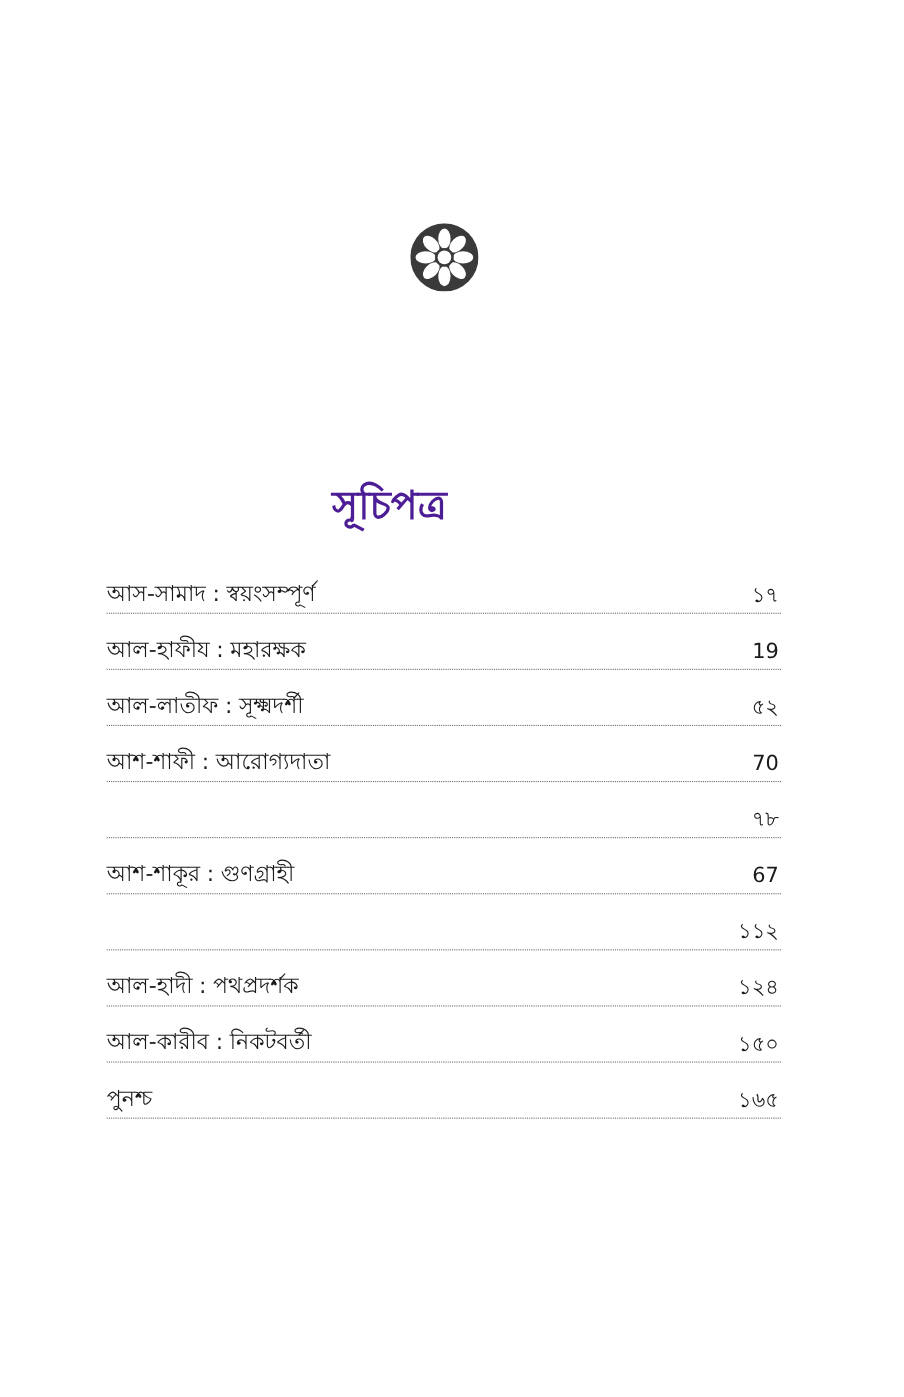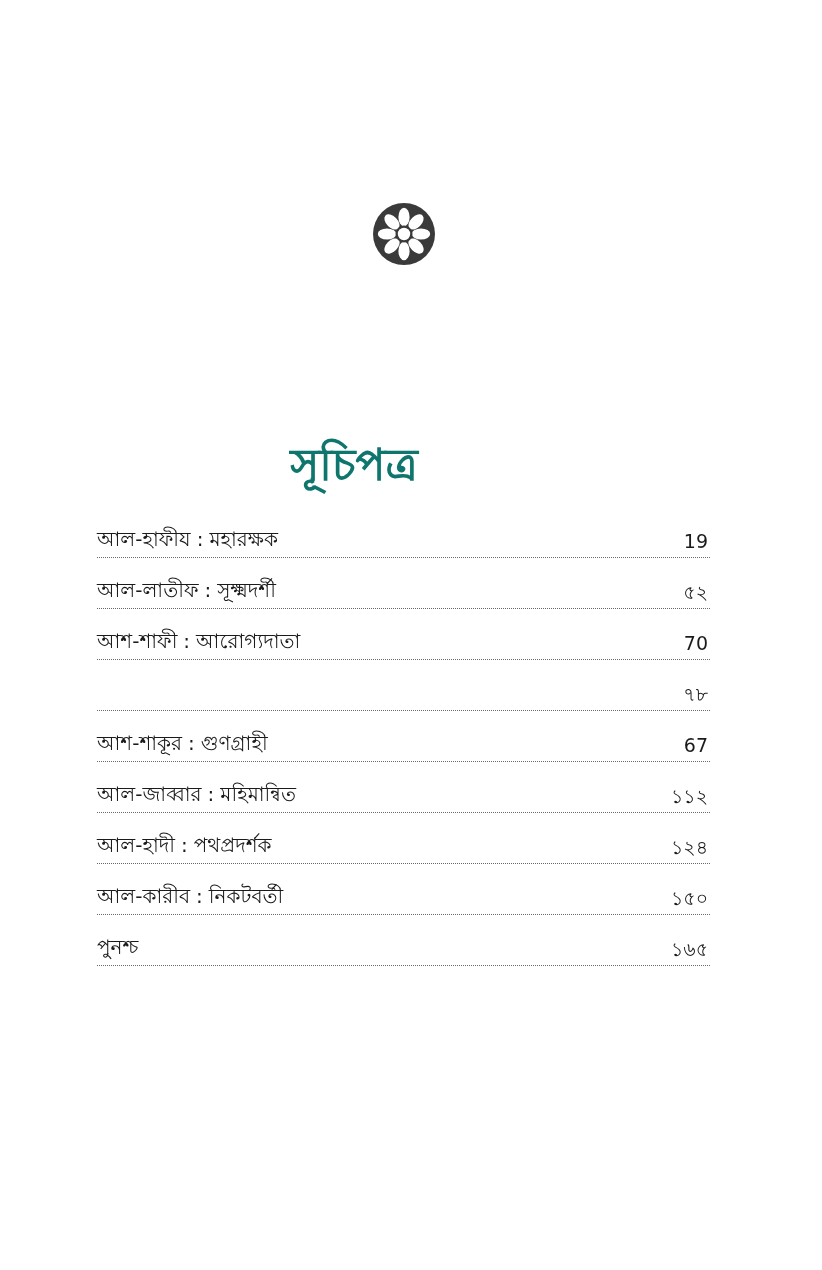--- a/index.html
+++ b/index.html
@@ -22,23 +22,23 @@
       width: 62px;
       height: 62px;
     }
     .ornament svg { display: block; width: 62px; height: 62px; }
     .title {
       position: absolute;
       left: 0;
       width: 708px;
       top: 412px;
       text-align: center;
-      font-size: 44px;
+      font-size: 36px;
       line-height: 48px;
-      color: #0f766e;
+      color: #4c1d95;
       font-family: "DejaVu Serif", "Liberation Serif", serif;
     }
     .toc {
       position: absolute;
       left: 97px;
       top: 518px;
       width: 613px;
     }
     .toc-row {
       position: relative;
@@ -90,20 +90,25 @@
     </g>
     <circle cx="31" cy="31" r="8.5" fill="#3a3a3a"></circle>
     <circle cx="31" cy="31" r="6.2" fill="#ffffff"></circle>
   </svg>
 </div>
 
 <h1 class="title">সূচিপত্র</h1>
 
 <div class="toc">
 
+  <div class="toc-row">
+    <span class="entry"><span>আস-সামাদ</span><span class="sep">:</span><span>স্বয়ংসম্পূর্ণ</span></span>
+    <span class="page">১৭</span>
+    <div class="leader"></div>
+  </div>
 
   <div class="toc-row">
     <span class="entry"><span>আল-হাফীয</span><span class="sep">:</span><span>মহারক্ষক</span></span>
     <span class="page">19</span>
     <div class="leader"></div>
   </div>
 
   <div class="toc-row">
     <span class="entry"><span>আল-লাতীফ</span><span class="sep">:</span><span>সূক্ষ্মদর্শী</span></span>
     <span class="page">৫২</span>
@@ -121,21 +126,20 @@
     <div class="leader"></div>
   </div>
 
   <div class="toc-row">
     <span class="entry"><span>আশ-শাকূর</span><span class="sep">:</span><span>গুণগ্রাহী</span></span>
     <span class="page">67</span>
     <div class="leader"></div>
   </div>
 
   <div class="toc-row">
-    <span class="entry"><span>আল-জাব্বার</span><span class="sep">:</span><span>মহিমান্বিত</span></span>
     <span class="page">১১২</span>
     <div class="leader"></div>
   </div>
 
   <div class="toc-row">
     <span class="entry"><span>আল-হাদী</span><span class="sep">:</span><span>পথপ্রদর্শক</span></span>
     <span class="page">১২৪</span>
     <div class="leader"></div>
   </div>
 

